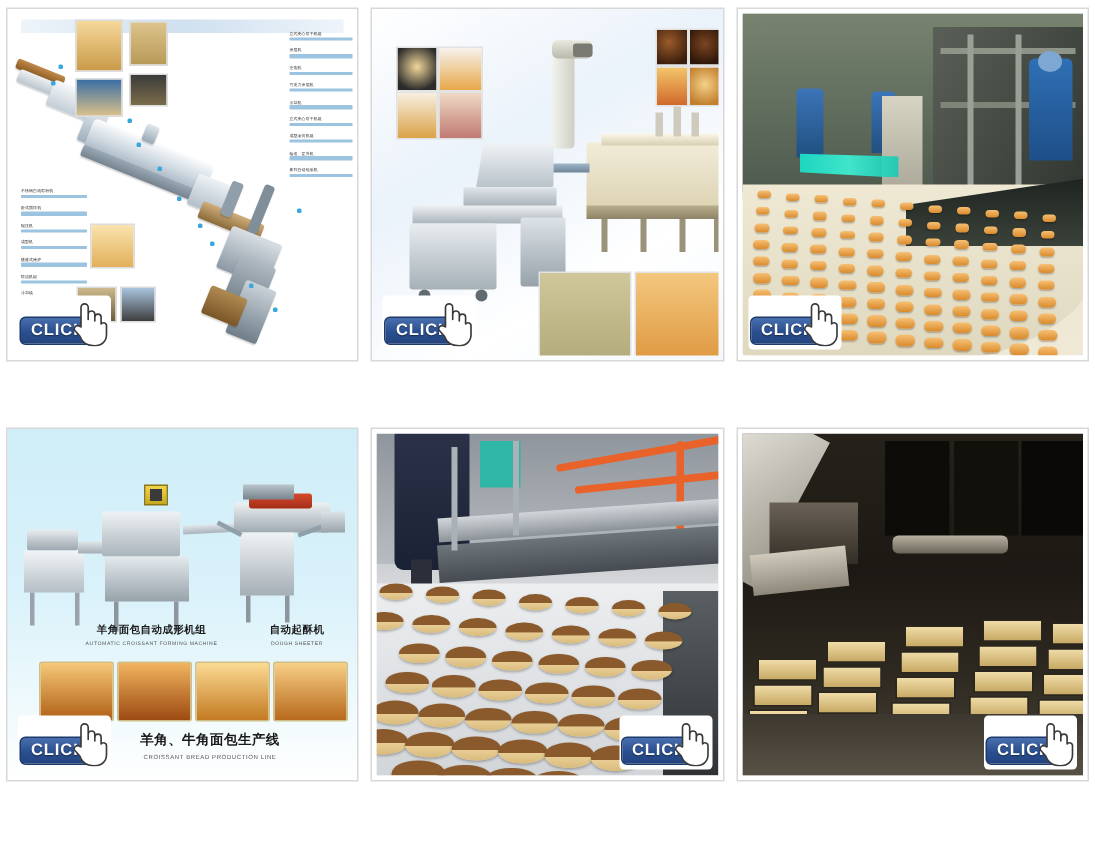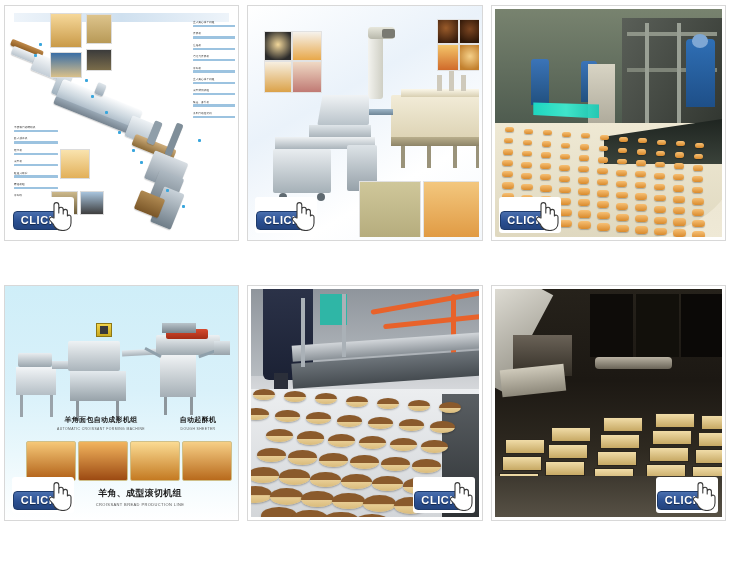--- a/index.html
+++ b/index.html
@@ -484,21 +484,21 @@
             <div class="cap-cn">自动起酥机</div>
             <div class="cap-en">DOUGH SHEETER</div>
           </div>
 
           <div class="food-thumb" style="left:18px;top:152px;width:50px;height:40px;background:linear-gradient(#f6c878,#b05f16);"></div>
           <div class="food-thumb" style="left:70px;top:152px;width:50px;height:40px;background:linear-gradient(#f2b45e,#9c4a12);"></div>
           <div class="food-thumb" style="left:122px;top:152px;width:50px;height:40px;background:linear-gradient(#fbdb93,#c47a22);"></div>
           <div class="food-thumb" style="left:174px;top:152px;width:50px;height:40px;background:linear-gradient(#f7cf86,#b86a1c);"></div>
 
           <div style="position:absolute;left:62px;top:198px;text-align:center;width:140px;">
-            <div class="cap-cn" style="font-size:9px;">羊角、成型滚切机组</div>
+            <div class="cap-cn" style="font-size:9px;">羊角、牛角面包生产线</div>
             <div class="cap-en" style="font-size:4px;">CROISSANT BREAD PRODUCTION LINE</div>
           </div>
         </div>
 
         <div class="click-badge bl">
           <svg class="hand-cursor" viewBox="0 0 28 33">
             <path d="M10 20 L10 7 a2.4 2.4 0 0 1 4.8 0 L14.8 15 L14.8 11.5 a2.2 2.2 0 0 1 4.4 0 L19.2 16 L19.2 13.5 a2.1 2.1 0 0 1 4.2 0 L23.4 18 a2 2 0 0 1 3.6 1.4 L27 25 c0 4.5 -3 7.5 -8 7.5 c-5 0 -8.5 -2.6 -9.8 -6.5 L5.6 22 a2.2 2.2 0 0 1 3.2 -2.6 Z" fill="#ffffff" stroke="#3a3a3a" stroke-width="1.1" stroke-linejoin="round"></path>
           </svg>
           <div class="click-pill">CLICK</div>
         </div>

